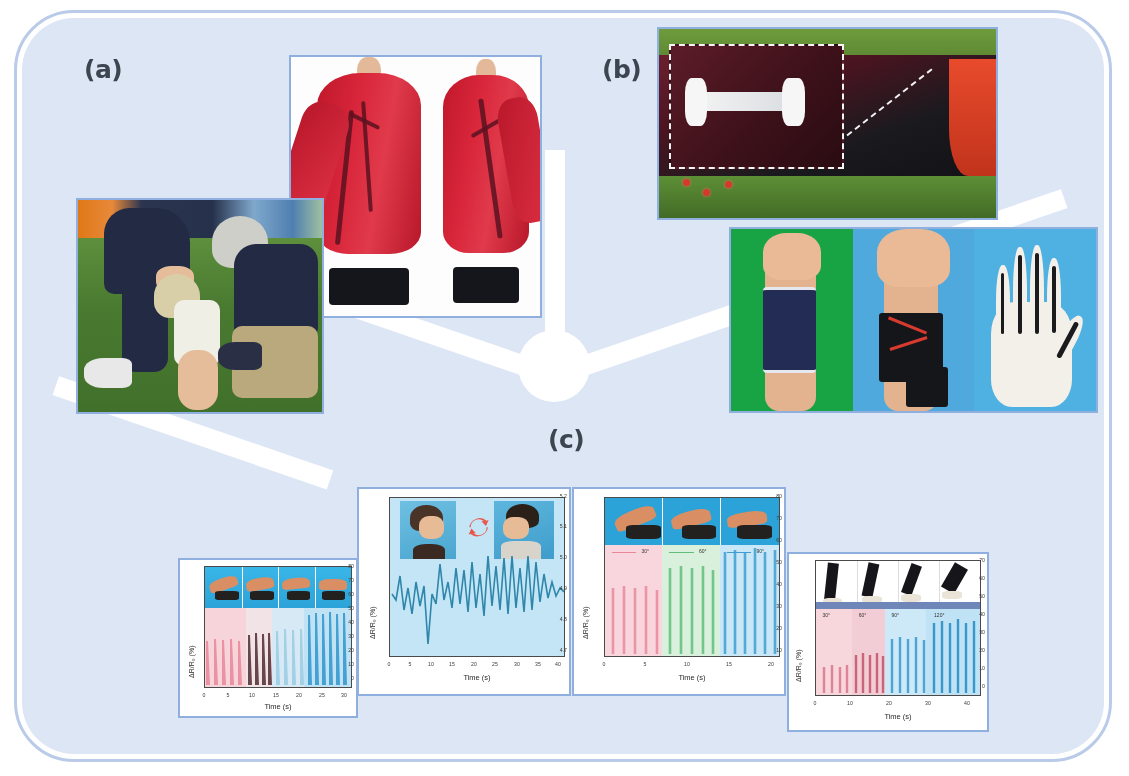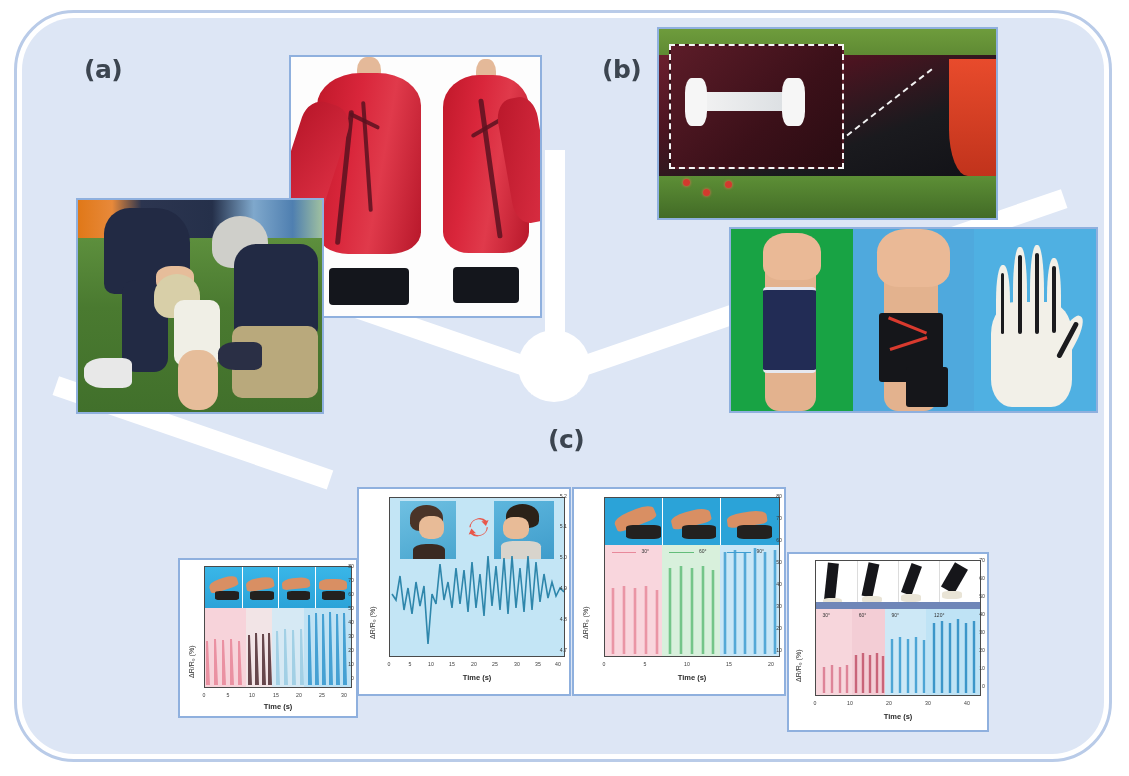--- a/index.html
+++ b/index.html
@@ -216,21 +216,20 @@
     transform:rotate(-90deg);
     transform-origin:left top;
     white-space:nowrap;
     font-family:"Liberation Sans", sans-serif;
   }
   .xlabel{
     position:absolute;
     font-size:7.5px;color:#2a2a2a;
     white-space:nowrap;text-align:center;
     font-family:"Liberation Sans", sans-serif;
-    font-weight:bold;
   }
   .ytick{
     position:absolute;right:2px;
     font-size:5.2px;color:#3a3a3a;
     text-align:right;white-space:nowrap;
     font-family:"Liberation Sans", sans-serif;
   }
   .xtick{
     position:absolute;
     font-size:5.2px;color:#3a3a3a;

